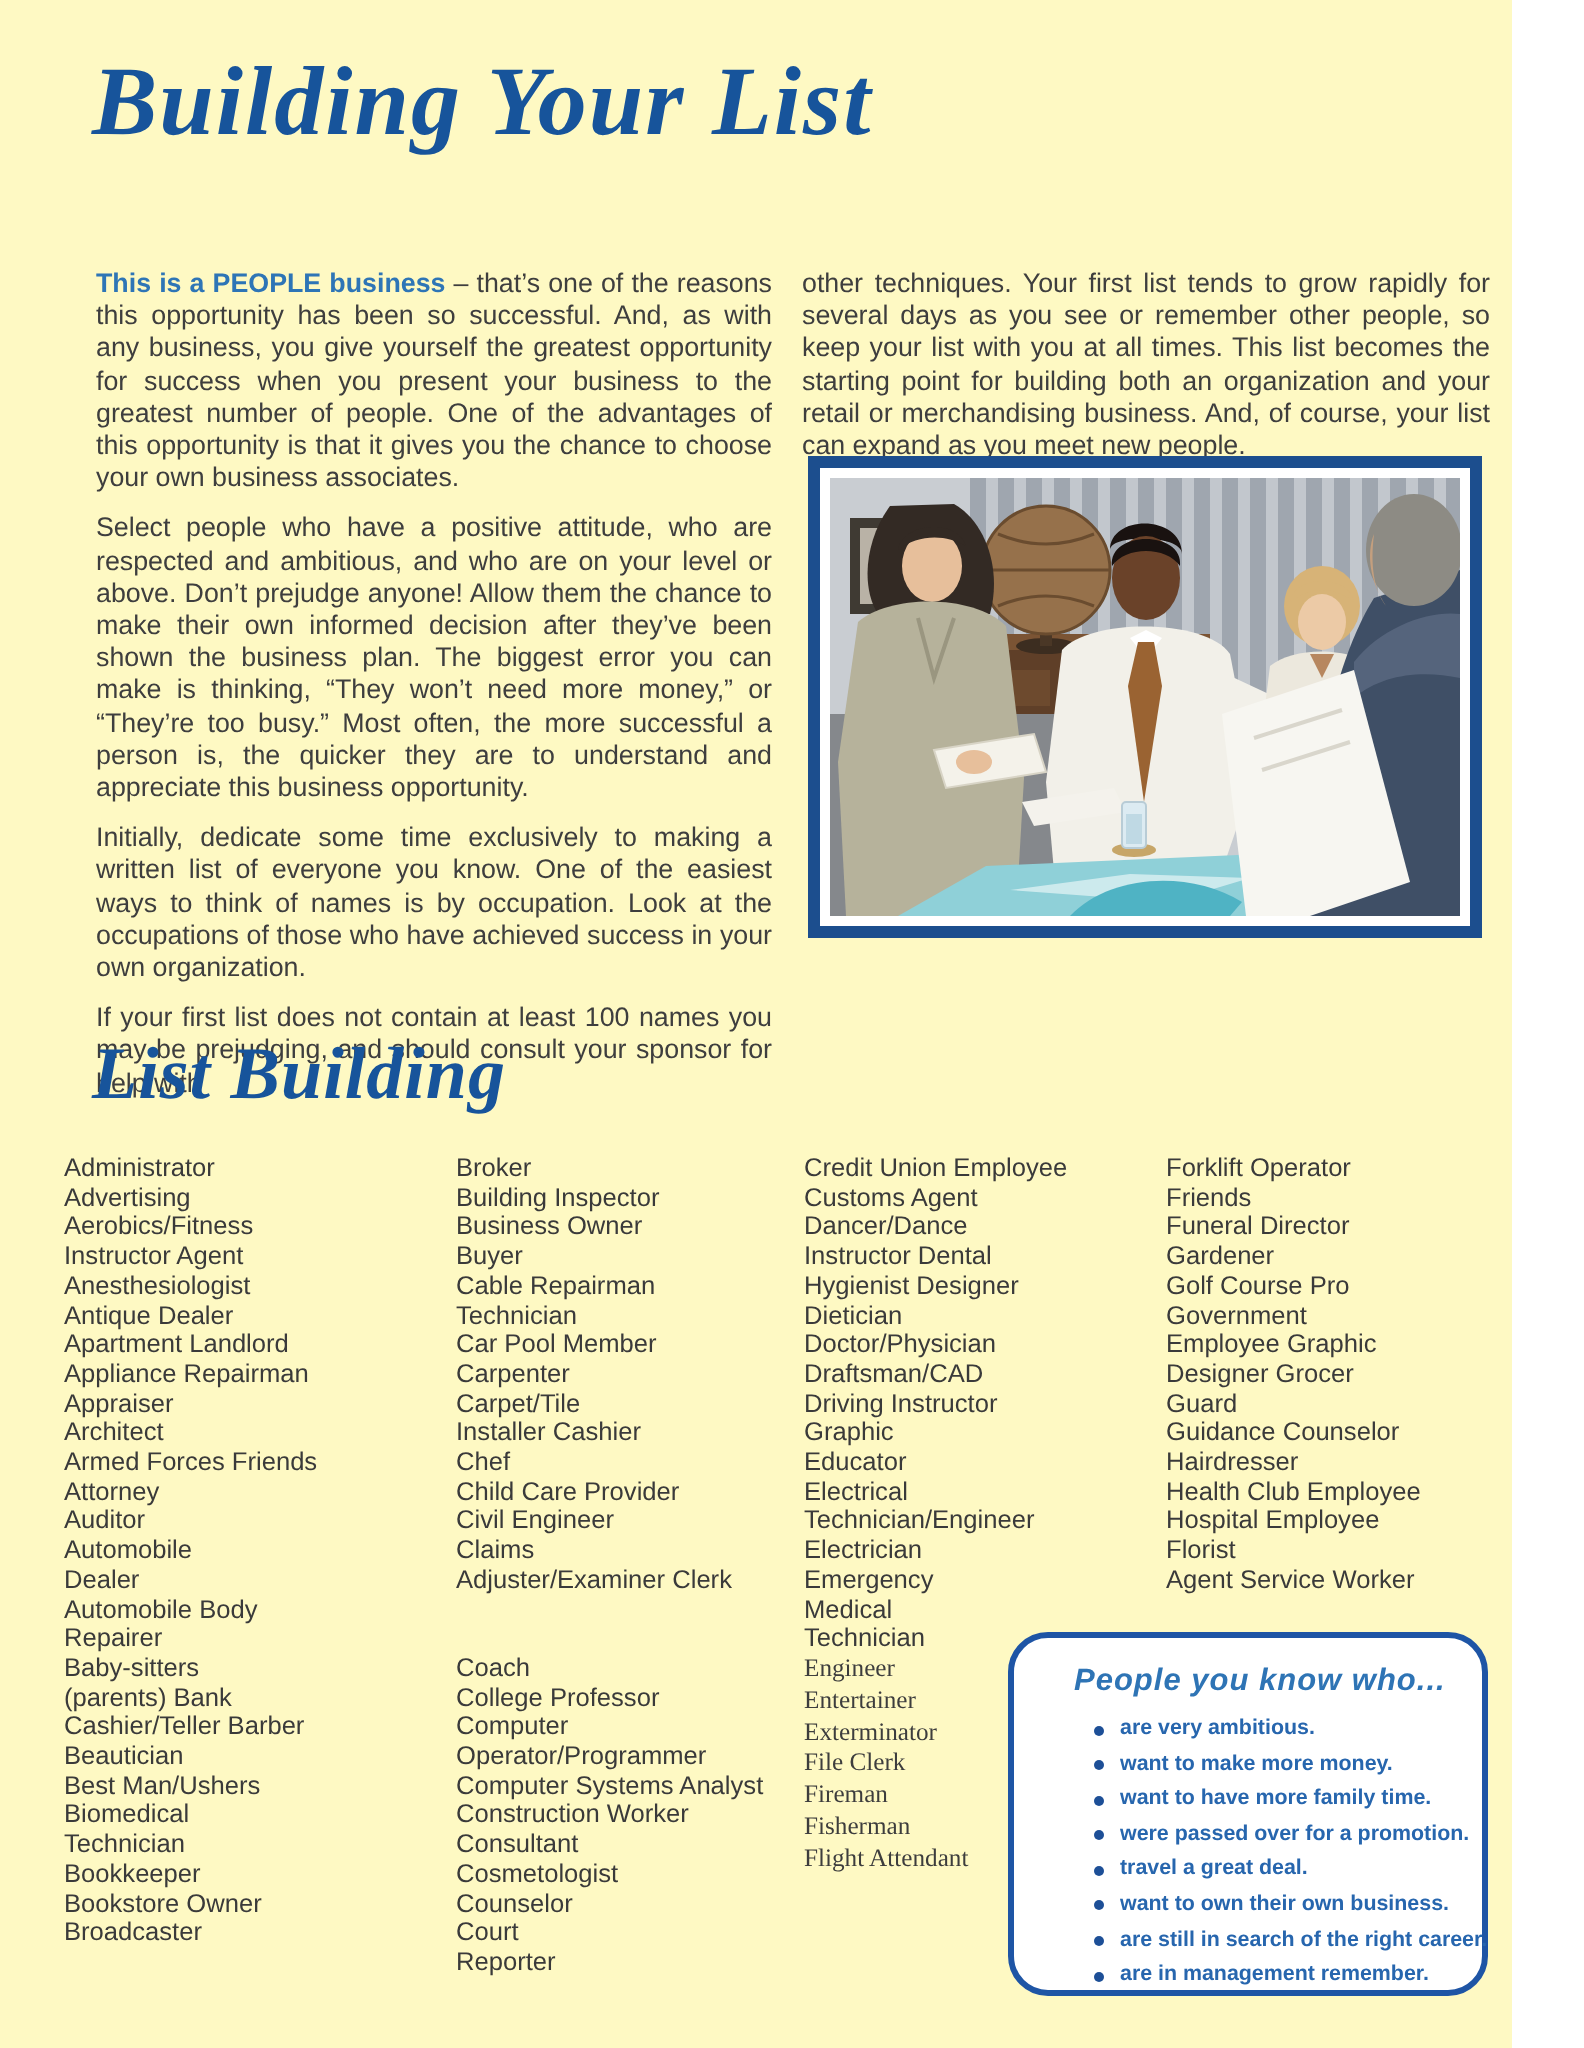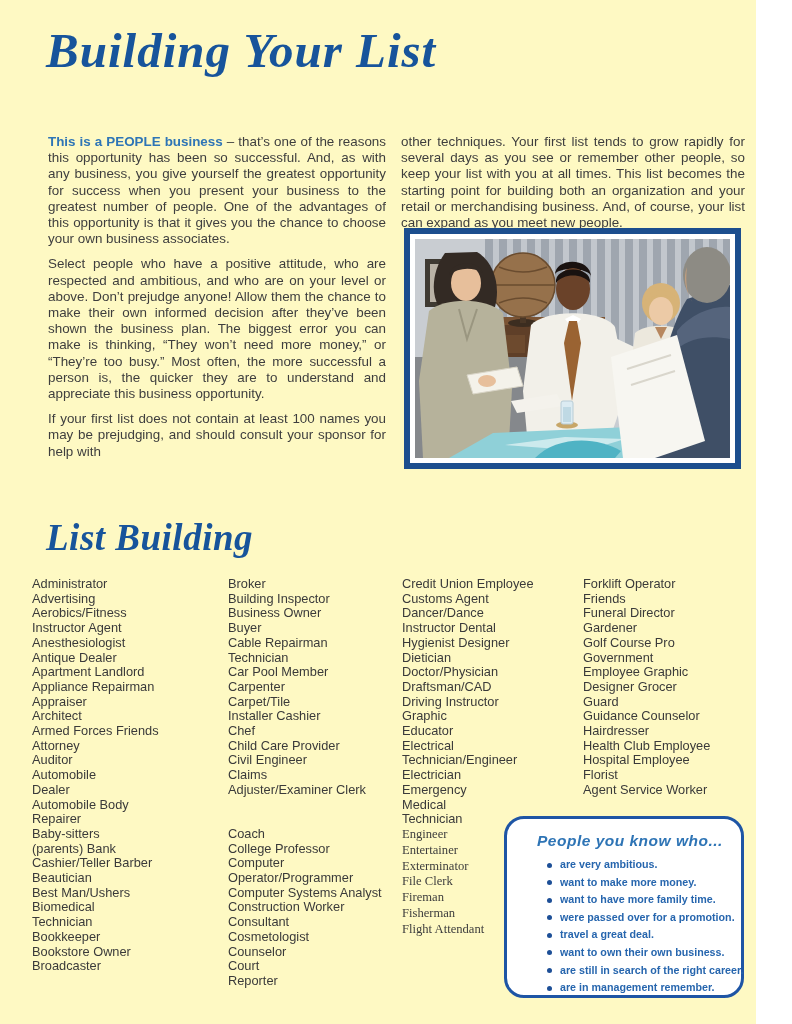--- a/index.html
+++ b/index.html
@@ -45,20 +45,21 @@
 </head>
 <body>
 
 <div class="page">
 
   <h1 class="page-title">Building Your List</h1>
 
   <div class="body-col col-left">
     <p class="para"><span class="lead">This is a PEOPLE business</span><span> – that’s one of the reasons this opportunity has been so successful. And, as with any business, you give yourself the greatest opportunity for success when you present your business to the greatest number of people. One of the advantages of this opportunity is that it gives you the chance to choose your own business associates.</span></p>
     <p class="para">Select people who have a positive attitude, who are respected and ambitious, and who are on your level or above. Don’t prejudge anyone! Allow them the chance to make their own informed decision after they’ve been shown the business plan. The biggest error you can make is thinking, “They won’t need more money,” or “They’re too busy.” Most often, the more successful a person is, the quicker they are to understand and appreciate this business opportunity.</p>
+    <p class="para">Initially, dedicate some time exclusively to making a written list of everyone you know. One of the easiest ways to think of names is by occupation. Look at the occupations of those who have achieved success in your own organization.</p>
     <p class="para">If your first list does not contain at least 100 names you may be prejudging, and should consult your sponsor for help with</p>
   </div>
 
   <div class="body-col col-right">
     <p class="para">other techniques. Your first list tends to grow rapidly for several days as you see or remember other people, so keep your list with you at all times. This list becomes the starting point for building both an organization and your retail or merchandising business. And, of course, your list can expand as you meet new people.</p>
   </div>
 
   <div class="photo-frame">
     <svg viewBox="0 0 315 219" preserveAspectRatio="none">
       <defs>

